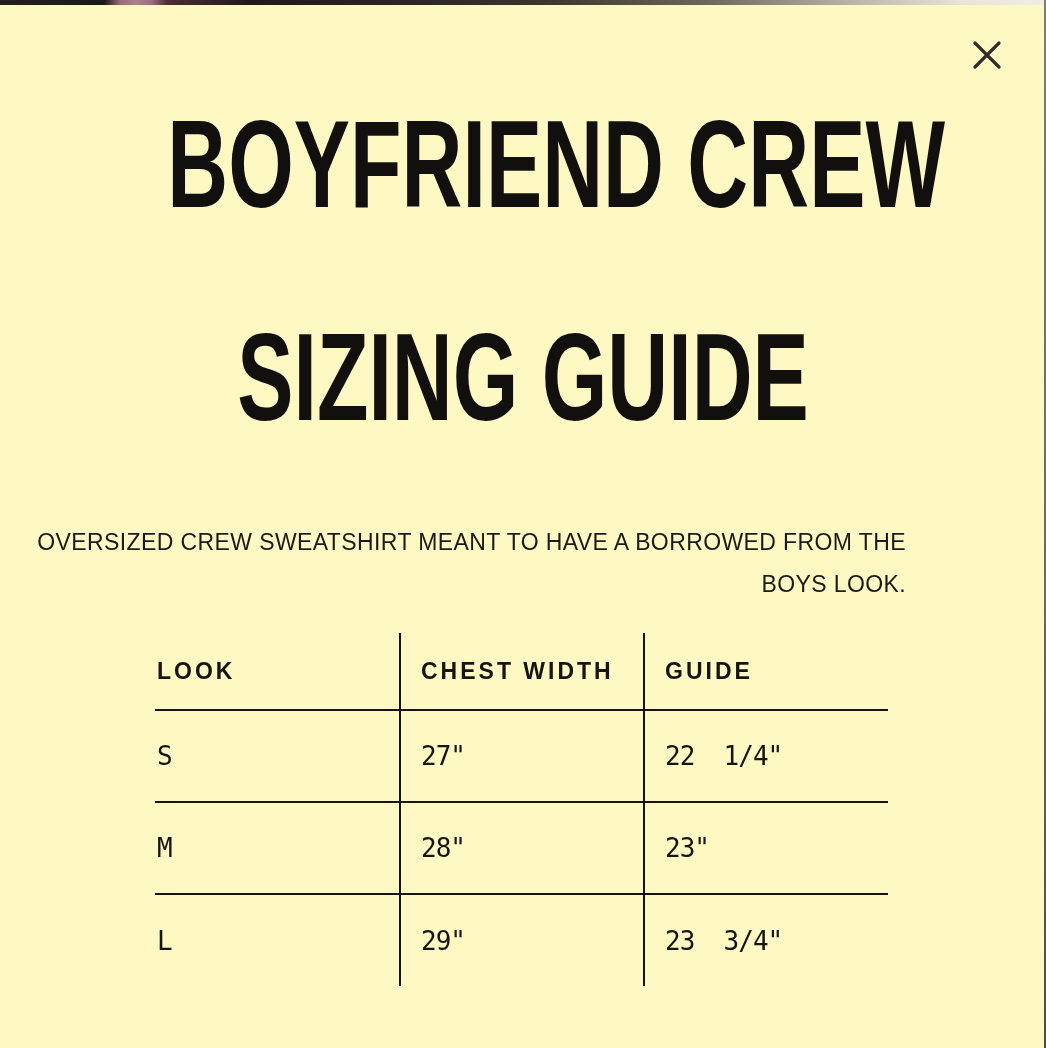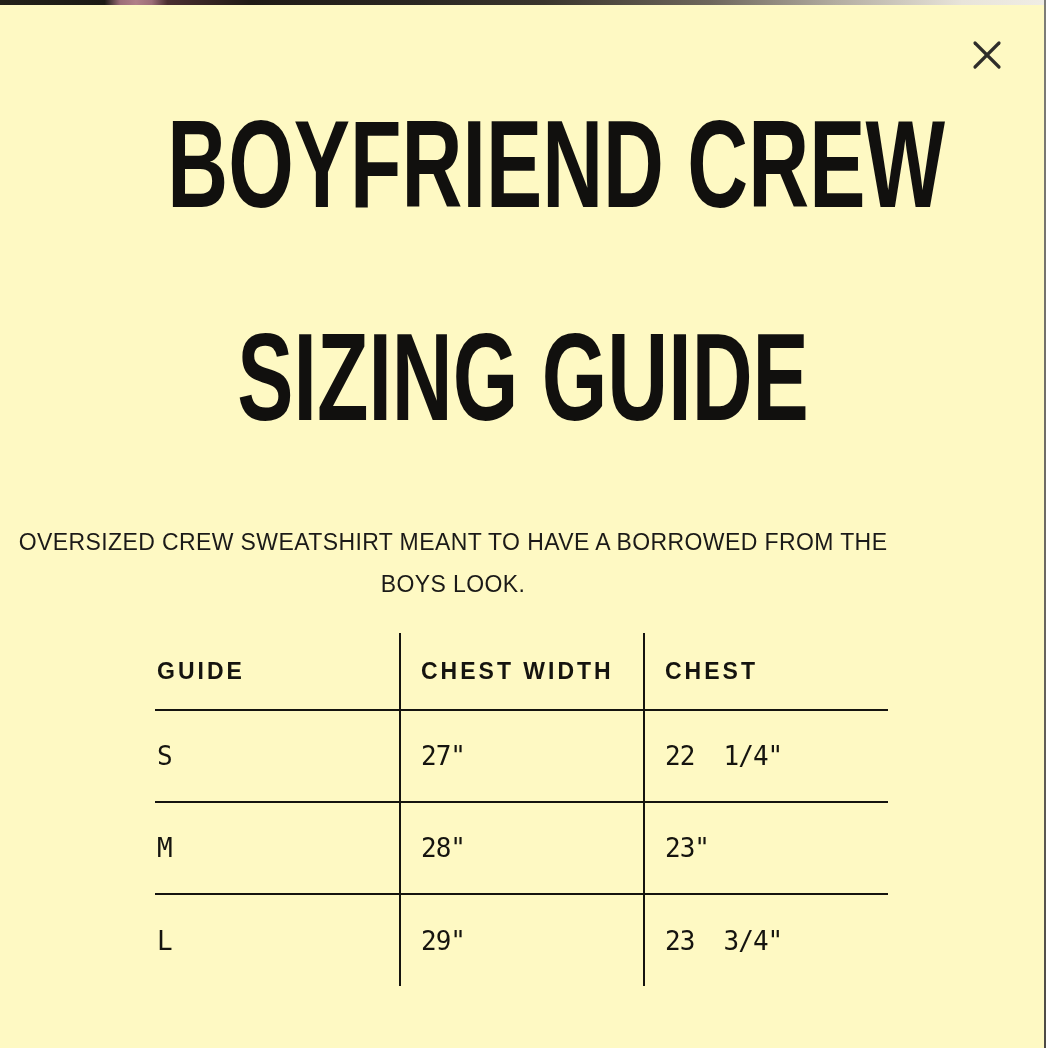--- a/index.html
+++ b/index.html
@@ -50,21 +50,21 @@
     color: #11100e;
     transform: scaleX(0.68);
     transform-origin: 50% 50%;
     white-space: nowrap;
   }
   .title-1 { top: 97px; }
   .title-2 { top: 310px; }
   .description {
     position: absolute; top: 516px; left: 0;
     width: 906px;
-    text-align: center;
+    text-align: right;
     font-size: 23px;
     line-height: 42px;
     letter-spacing: 0.4px;
     color: #1b1a18;
   }
   .sizing-table {
     position: absolute; top: 628px; left: 155px;
     width: 733px;
     border-collapse: collapse;
     table-layout: fixed;
@@ -122,23 +122,23 @@
   </p>
 
   <table class="sizing-table">
     <colgroup>
         <col class="c1">
         <col class="c2">
         <col class="c3">
       </colgroup>
     <thead>
       <tr>
-        <th>GUIDE</th>
+        <th>LOOK</th>
         <th class="v">CHEST WIDTH</th>
-        <th class="v">CHEST</th>
+        <th class="v">GUIDE</th>
       </tr>
     </thead>
     <tbody>
       <tr>
         <td>S</td>
         <td class="v">27"</td>
         <td class="v">22  1/4"</td>
       </tr>
       <tr>
         <td>M</td>

